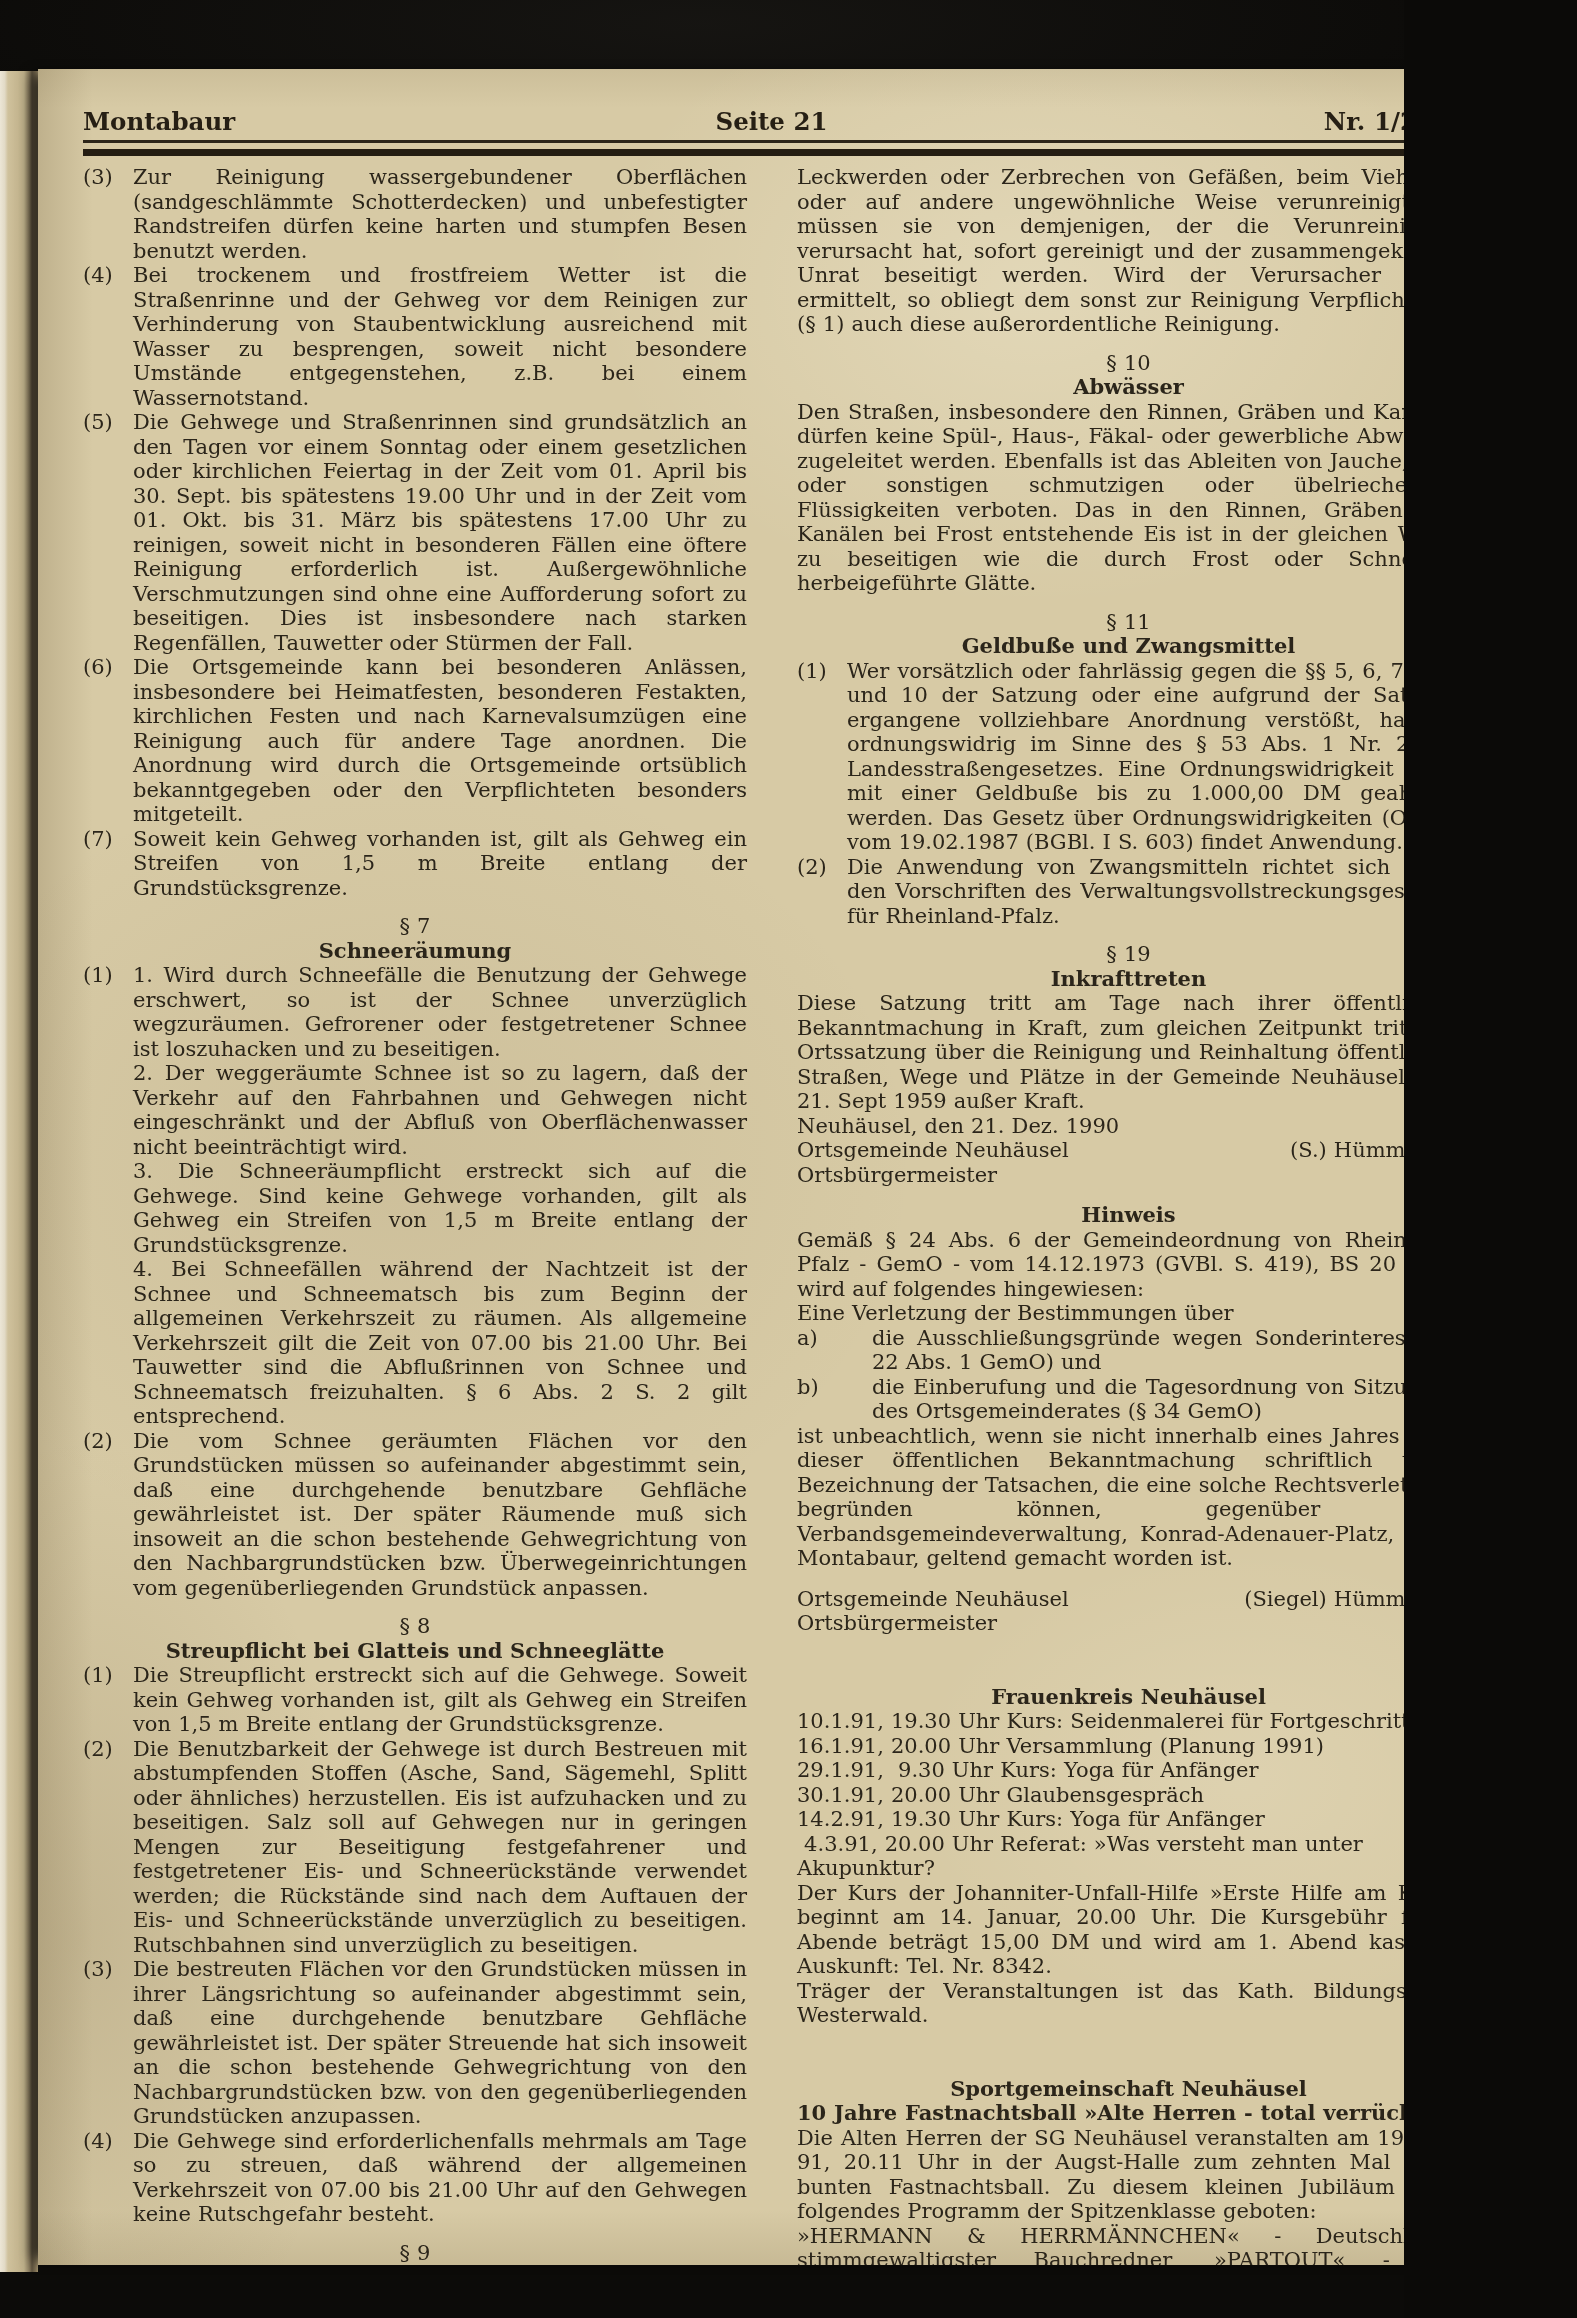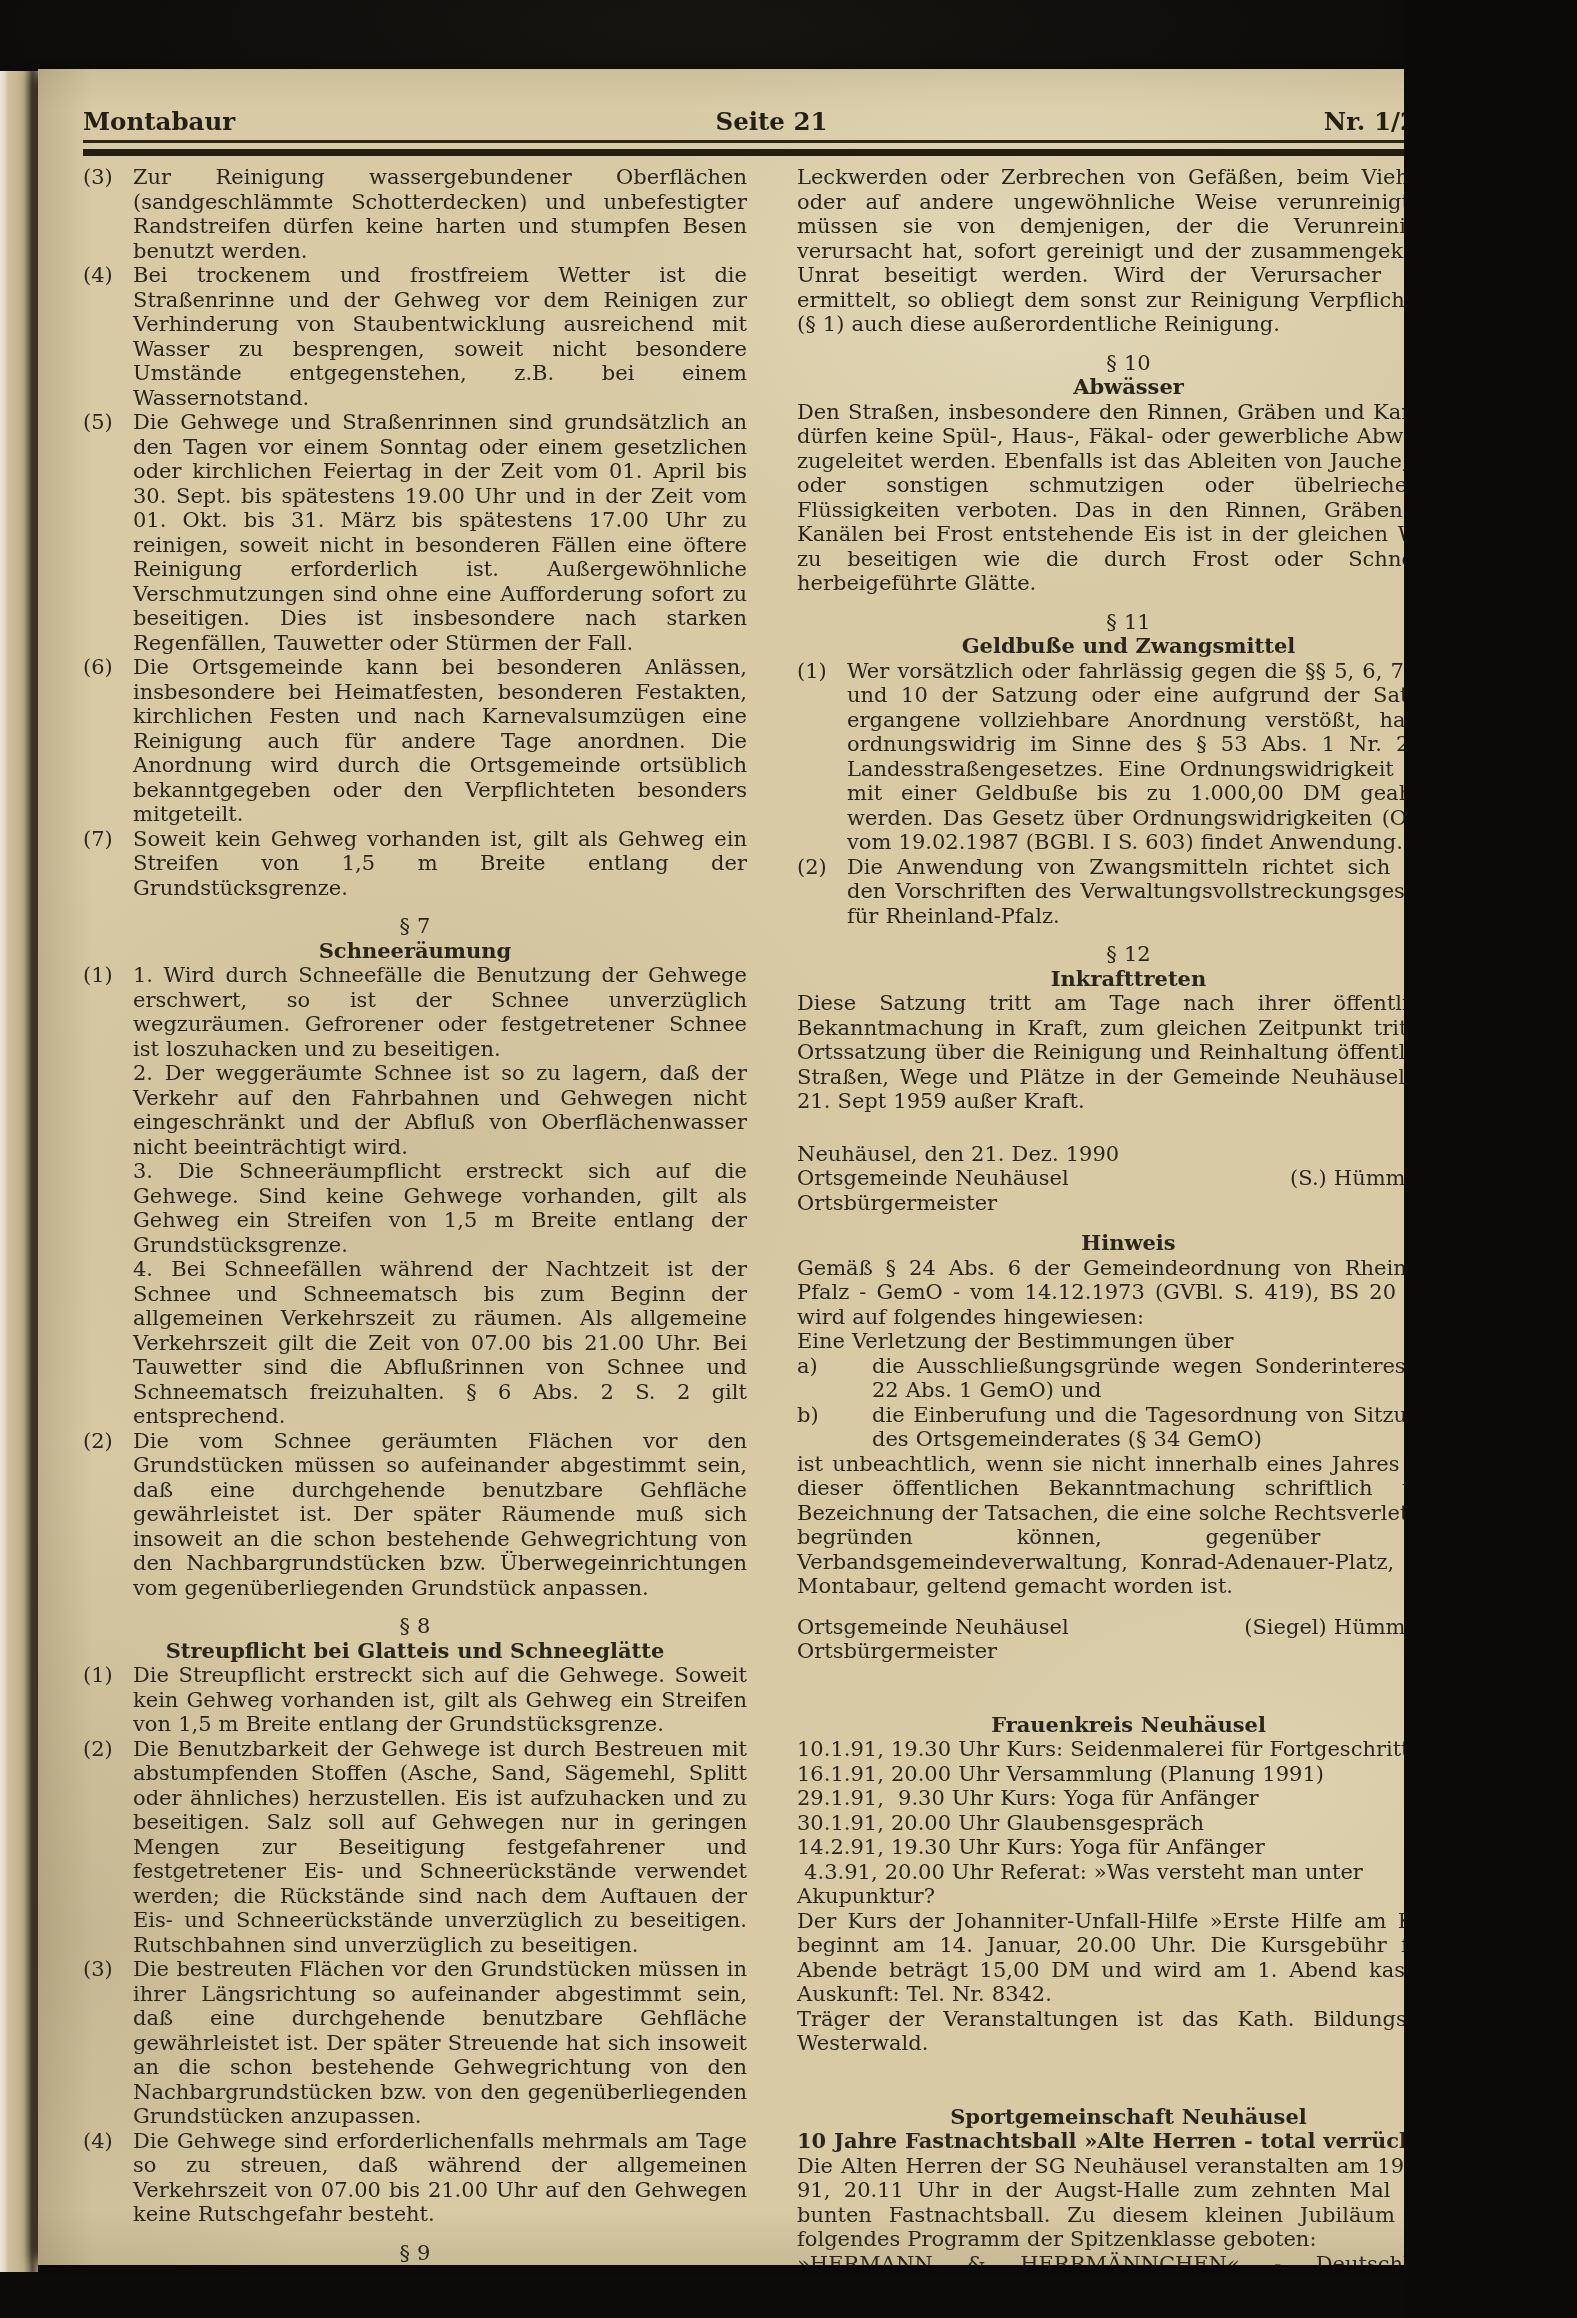--- a/index.html
+++ b/index.html
@@ -36,21 +36,21 @@
   .col-left{left:45px;width:664px;}
   .col-right{left:759px;width:663px;}
   p{margin:0;}
   .npara{position:relative;padding-left:50px;}
   .npara .pnum{position:absolute;left:0;top:0;}
   .cont{padding-left:50px;}
   .sec{font-weight:normal;text-align:center;margin-top:14px;}
   .sec-title{font-weight:bold;text-align:center;margin-top:0;}
   .plain{margin:0;}
   .gap-sm{margin-top:16px;}
-  .gap-md{margin-top:28px;}
+  .gap-md{}
   .gap-lg{margin-top:49px;}
   .sigrow{display:flex;justify-content:space-between;text-align:left;}
   .sig-right{text-align:left;}
   .letter{position:relative;padding-left:75px;}
   .letter .pnum{position:absolute;left:0;top:0;}
   .sched{text-align:left;hyphens:none;-webkit-hyphens:none;}
   .boldline{font-weight:bold;text-align:left;}
 </style>
 </head>
 <body>
@@ -139,21 +139,21 @@
       <p class="sec-title">Geldbuße und Zwangsmittel</p>
       <p class="npara">
         <span class="pnum">(1)</span>
         <span>Wer vorsätzlich oder fahrlässig gegen die §§ 5, 6, 7, 8, 9 und 10 der Satzung oder eine aufgrund der Satzung ergangene vollziehbare Anordnung verstößt, handelt ordnungswidrig im Sinne des § 53 Abs. 1 Nr. 2 des Landesstraßengesetzes. Eine Ordnungswidrigkeit kann mit einer Geldbuße bis zu 1.000,00 DM geahndet werden. Das Gesetz über Ordnungswidrigkeiten (OWiG) vom 19.02.1987 (BGBl. I S. 603) findet Anwendung.</span>
       </p>
       <p class="npara">
         <span class="pnum">(2)</span>
         <span>Die Anwendung von Zwangsmitteln richtet sich diese den Vorschriften des Verwaltungsvollstreckungsgesetzes für Rheinland-Pfalz.</span>
       </p>
 
-      <p class="sec">§ 12</p>
+      <p class="sec">§ 19</p>
       <p class="sec-title">Inkrafttreten</p>
       <p class="plain">Diese Satzung tritt am Tage nach ihrer öffentlichen Bekanntmachung in Kraft, zum gleichen Zeitpunkt tritt die Ortssatzung über die Reinigung und Reinhaltung öffentlicher Straßen, Wege und Plätze in der Gemeinde Neuhäusel vom 21. Sept 1959 außer Kraft.</p>
 
       <p class="plain gap-md sched">Neuhäusel, den 21. Dez. 1990</p>
       <div class="sigrow">
         <span>Ortsgemeinde Neuhäusel</span>
         <span>(S.) Hümmerich</span>
       </div>
       <p class="sig-right">Ortsbürgermeister</p>
 

